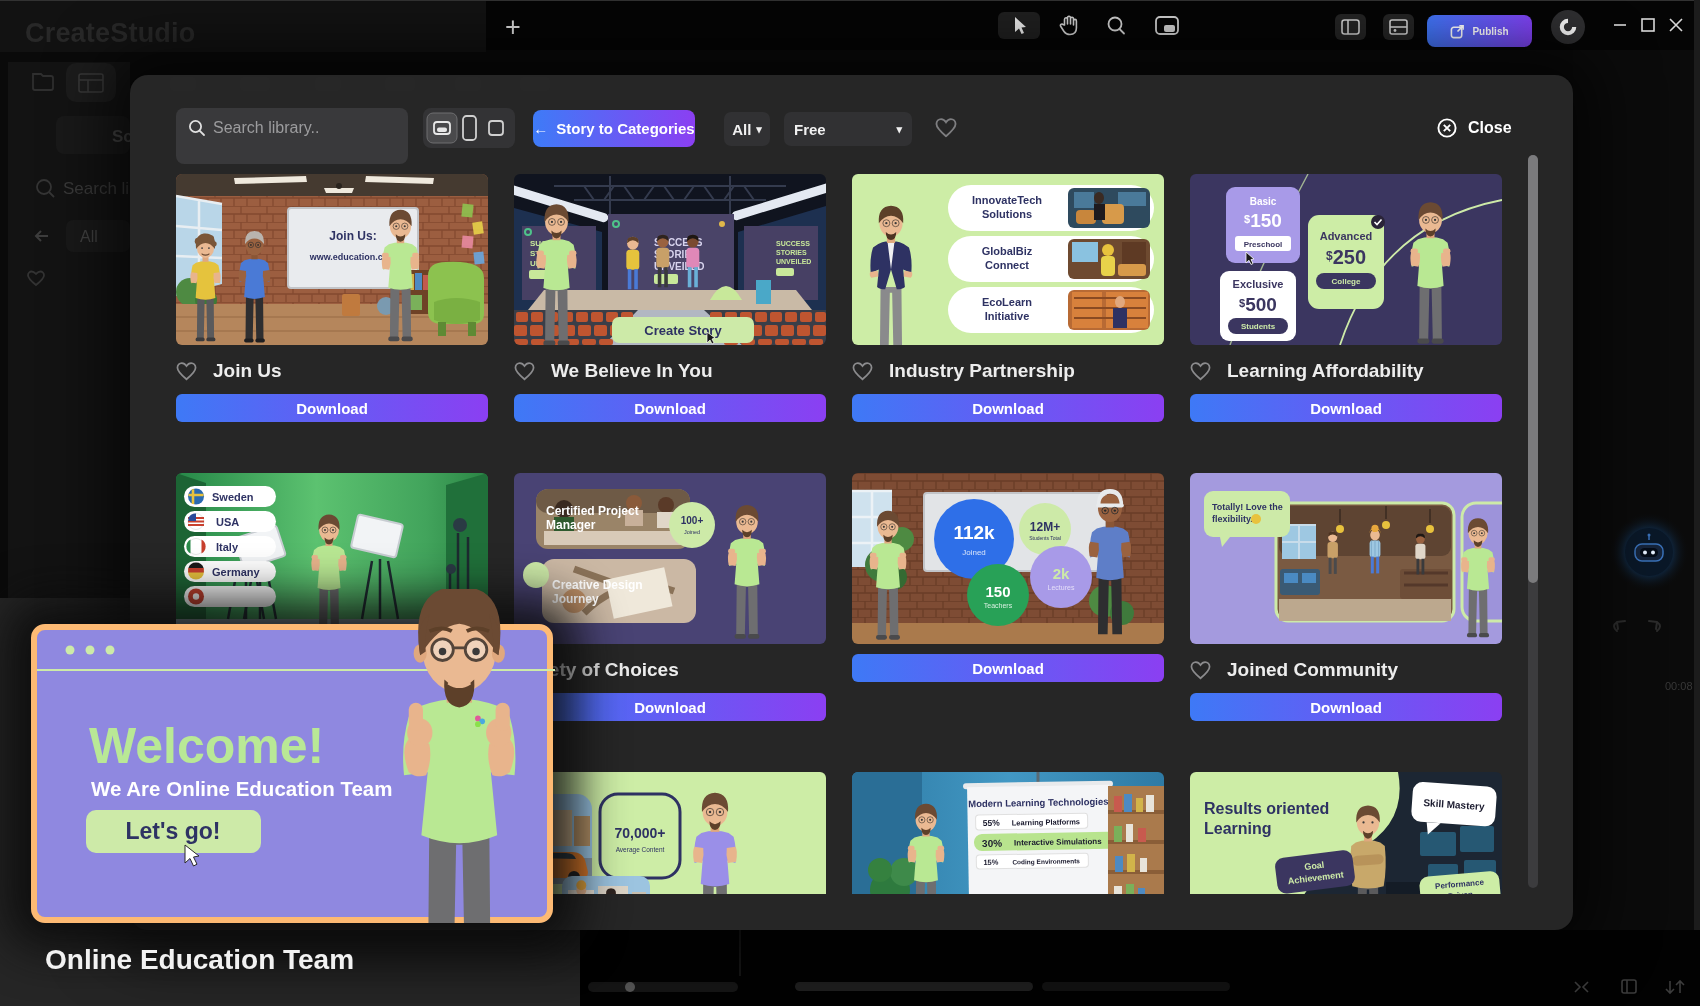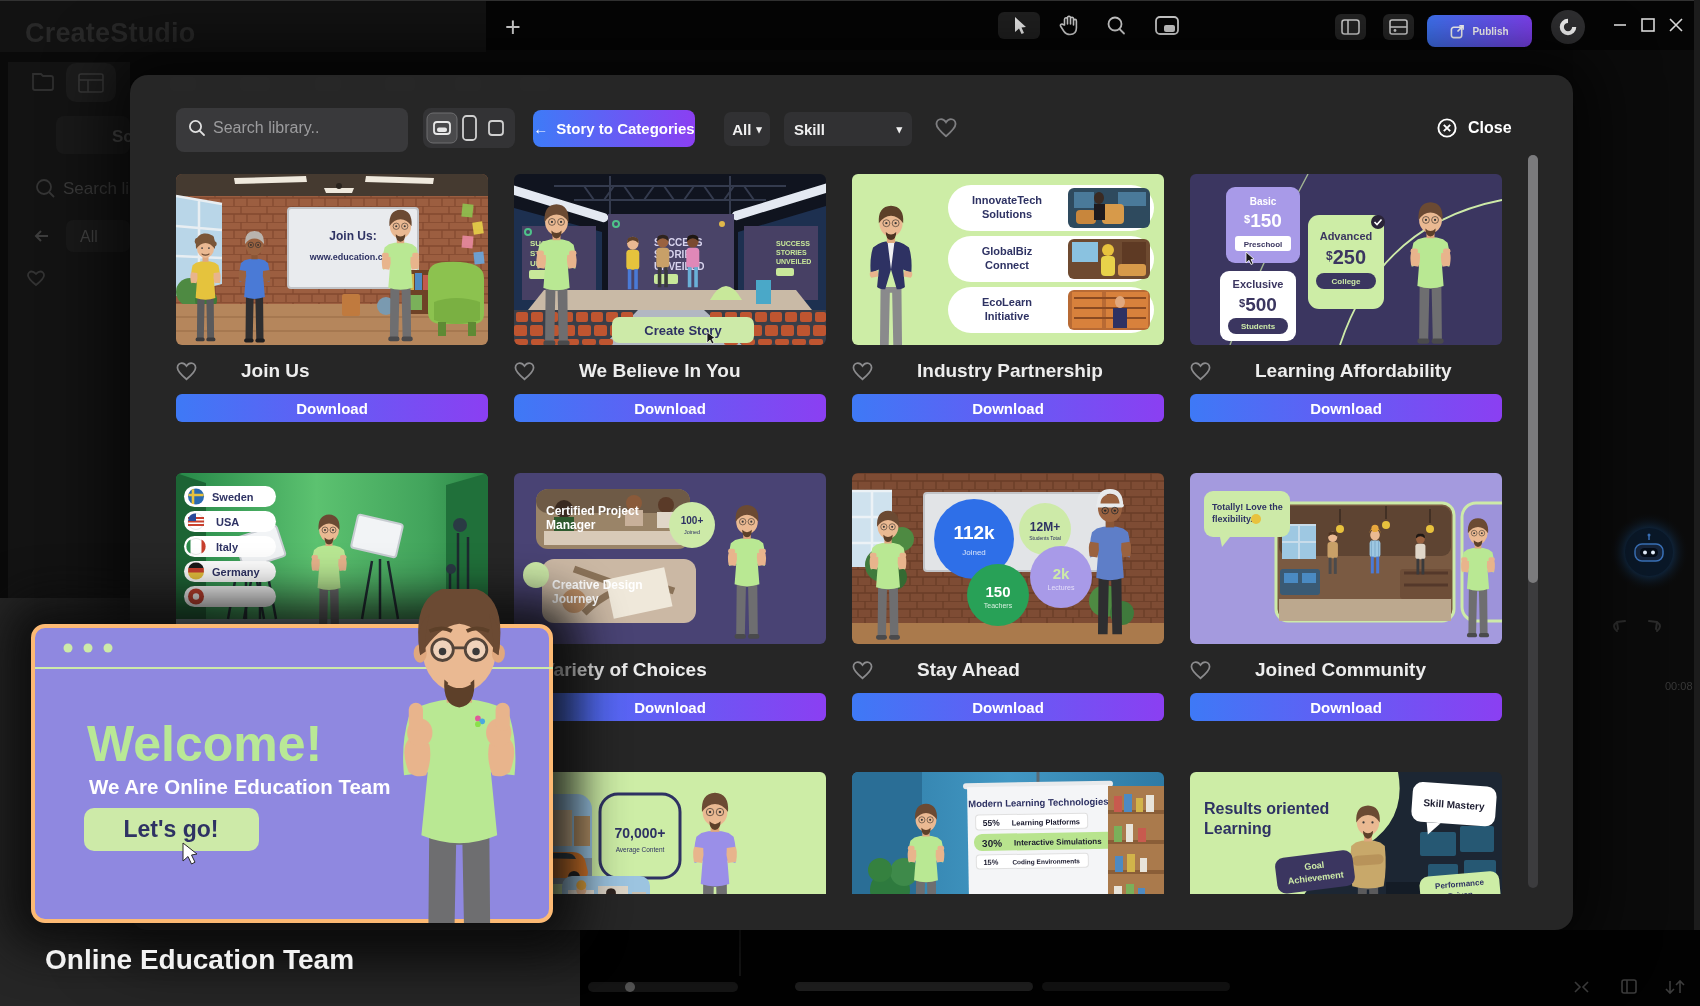--- a/index.html
+++ b/index.html
@@ -19,53 +19,53 @@
   #sidebar { left:8px; top:62px; width:122px; height:868px; background:#131313; }
 
   
   #rightstrip { left:1573px; top:50px; width:127px; height:880px; background:#0b0b0b; }
 
   
   #modal { left:130px; top:75px; width:1443px; height:855px; background:#262626;
      border-radius:18px; box-shadow:0 0 60px 24px rgba(0,0,0,.62); }
 
   
-  #search { left:46px; top:33px; width:232px; height:44px; background:#39393b; border-radius:8px; }
+  #search { left:46px; top:33px; width:232px; height:56px; background:#39393b; border-radius:8px; }
   #search .ph { position:absolute; left:37px; top:11px; color:#9c9c9e; font-size:16px; }
   #toggles { left:293px; top:33px; width:92px; height:40px; background:#333335; border-radius:8px; }
   #backbtn { left:403px; top:35px; width:162px; height:37px; border-radius:8px;
      background:linear-gradient(90deg,#3e7bf7,#8b3ff2); color:#fff; font-size:15px; font-weight:700;
      display:flex; align-items:center; justify-content:center; gap:8px;}
   #dropAll { left:594px; top:37px; width:46px; height:34px; background:#313133; border-radius:7px;
      color:#f0f0f0; font-size:15px; font-weight:600; display:flex; align-items:center; justify-content:center; gap:5px;}
   #dropFree { left:654px; top:37px; width:128px; height:34px; background:#313133; border-radius:7px;
      color:#f0f0f0; font-size:15px; font-weight:600; display:flex; align-items:center; padding:0 10px;}
   #hdrHeart { left:805px; top:43px; }
   #closeBtn { left:1307px; top:43px; color:#fff; font-size:16px; font-weight:700;
      display:flex; align-items:center; gap:11px;justify-content:center;}
 
   
   #grid { left:0px; top:99px; width:1420px; height:720px; overflow:hidden; }
   .card { position:absolute; width:312px; }
   .thumb { width:312px; height:171px; border-radius:6px; overflow:hidden; position:relative; }
   .trow { display:flex; align-items:center; gap:16px; margin-top:13px; height:26px;}
-  .ttl { color:#ededed; font-size:19px; font-weight:700;margin-left:28px; }
+  .ttl { color:#ededed; font-size:19px; font-weight:700; }
   .dl { margin-top:10px; height:28px; border-radius:6px;
      background:linear-gradient(90deg,#3e79f6,#8b3ff2);
      color:#fff; font-size:15px; font-weight:700; display:flex; align-items:center; justify-content:center;}
   .hrt { flex:0 0 auto; }
 
   
   #sbTrack { left:1398px; top:80px; width:10px; height:733px; background:#3c3c3e; border-radius:5px;}
   #sbThumb { left:1398px; top:80px; width:10px; height:428px; background:#7b7b7d; border-radius:5px;}
 
   
   #blpanel { left:0px; top:598px; width:580px; height:408px; background:#262626; }
   #overlay { left:31px; top:624px; width:522px; height:299px; background:#8f88e0;
-     border-radius:14px; border:4px solid #fdba74;
+     border-radius:14px; border:6px solid #fdba74;
      box-shadow:0 0 46px 26px rgba(10,10,10,.85); }
   #oetTitle { left:45px; top:944px; color:#f2f2f2; font-size:28px; font-weight:700; }
   #overlay { z-index:30; }
   #bigchar { left:377px; top:589px; z-index:31; }
   #oetTitle { z-index:31; }
 
   
   #timeline { left:580px; top:930px; width:1120px; height:76px; background:#020202; }
 
   #publish { left:1427px; top:15px; width:105px; height:32px; border-radius:8px;
@@ -306,21 +306,21 @@
         <rect x="40" y="8" width="13" height="24" rx="3.5" fill="none" stroke="#d0d0d0" stroke-width="1.8"></rect>
         <rect x="66" y="13" width="14" height="14" rx="3" fill="none" stroke="#d0d0d0" stroke-width="1.8"></rect>
       </svg>
     </div>
     <div class="abs" id="backbtn">
         <span>←</span>
         <span>Story to Categories</span>
       </div>
     <div class="abs" id="dropAll">All <span style="font-size:11px">▾</span></div>
     <div class="abs" id="dropFree">
-        <span>Skill</span>
+        <span>Free</span>
         <span style="margin-left:auto;font-size:11px">▾</span>
       </div>
     <div class="abs" id="hdrHeart"><svg width="22" height="20" viewBox="0 0 24 22">
           <path d="M12 20 C5.5 14.5 1.5 10.5 1.5 6.6 C1.5 3.4 3.9 1.2 6.6 1.2 C8.7 1.2 10.7 2.5 12 4.6 C13.3 2.5 15.3 1.2 17.4 1.2 C20.1 1.2 22.5 3.4 22.5 6.6 C22.5 10.5 18.5 14.5 12 20Z" fill="none" stroke="#7e7e80" stroke-width="2"></path>
         </svg></div>
     <div class="abs" id="closeBtn">
         <svg width="20" height="20" viewBox="0 0 20 20">
           <circle cx="10" cy="10" r="8.6" fill="none" stroke="#fff" stroke-width="1.9"></circle>
           <path d="M6.8,6.8 L13.2,13.2 M13.2,6.8 L6.8,13.2" stroke="#fff" stroke-width="1.9"></path>
         </svg>
@@ -746,26 +746,20 @@
             <ellipse cx="50" cy="42" rx="20" ry="23" fill="#9a6240"></ellipse>
             <path d="M28,38 Q28,10 50,10 Q72,10 72,38 L66,38 Q66,18 50,18 Q34,18 34,38Z" fill="#e8eaec"></path>
             <rect x="27" y="34" width="46" height="7" rx="3.5" fill="#e8eaec"></rect>
             <circle cx="42" cy="46" r="5.5" fill="none" stroke="#2e2e2e" stroke-width="1.4"></circle>
             <circle cx="58" cy="46" r="5.5" fill="none" stroke="#2e2e2e" stroke-width="1.4"></circle>
             <circle cx="42" cy="46" r="2" fill="#2a2a2a"></circle>
                 <circle cx="58" cy="46" r="2" fill="#2a2a2a"></circle>
           </g>
         </svg>
           </div>
-        <div class="trow">
-            <svg class="hrt" width="21" height="19" viewBox="0 0 24 22">
-              <use href="#ic-heart"></use>
-            </svg>
-            <span class="ttl">Stay Ahead</span>
-          </div>
         <div class="dl">Download</div>
       </div>
 
       <div class="card" style="left:1060px;top:299px">
         <div class="thumb">
             <svg width="312" height="171" viewBox="0 0 312 171">
           <rect width="312" height="171" fill="#a49ade"></rect>
           <g>
             <rect x="86" y="30" width="178" height="118" rx="12" fill="#7a5a42" stroke="#cdeaa8" stroke-width="3"></rect>
             <rect x="89" y="33" width="172" height="50" rx="9" fill="#5e4432"></rect>

